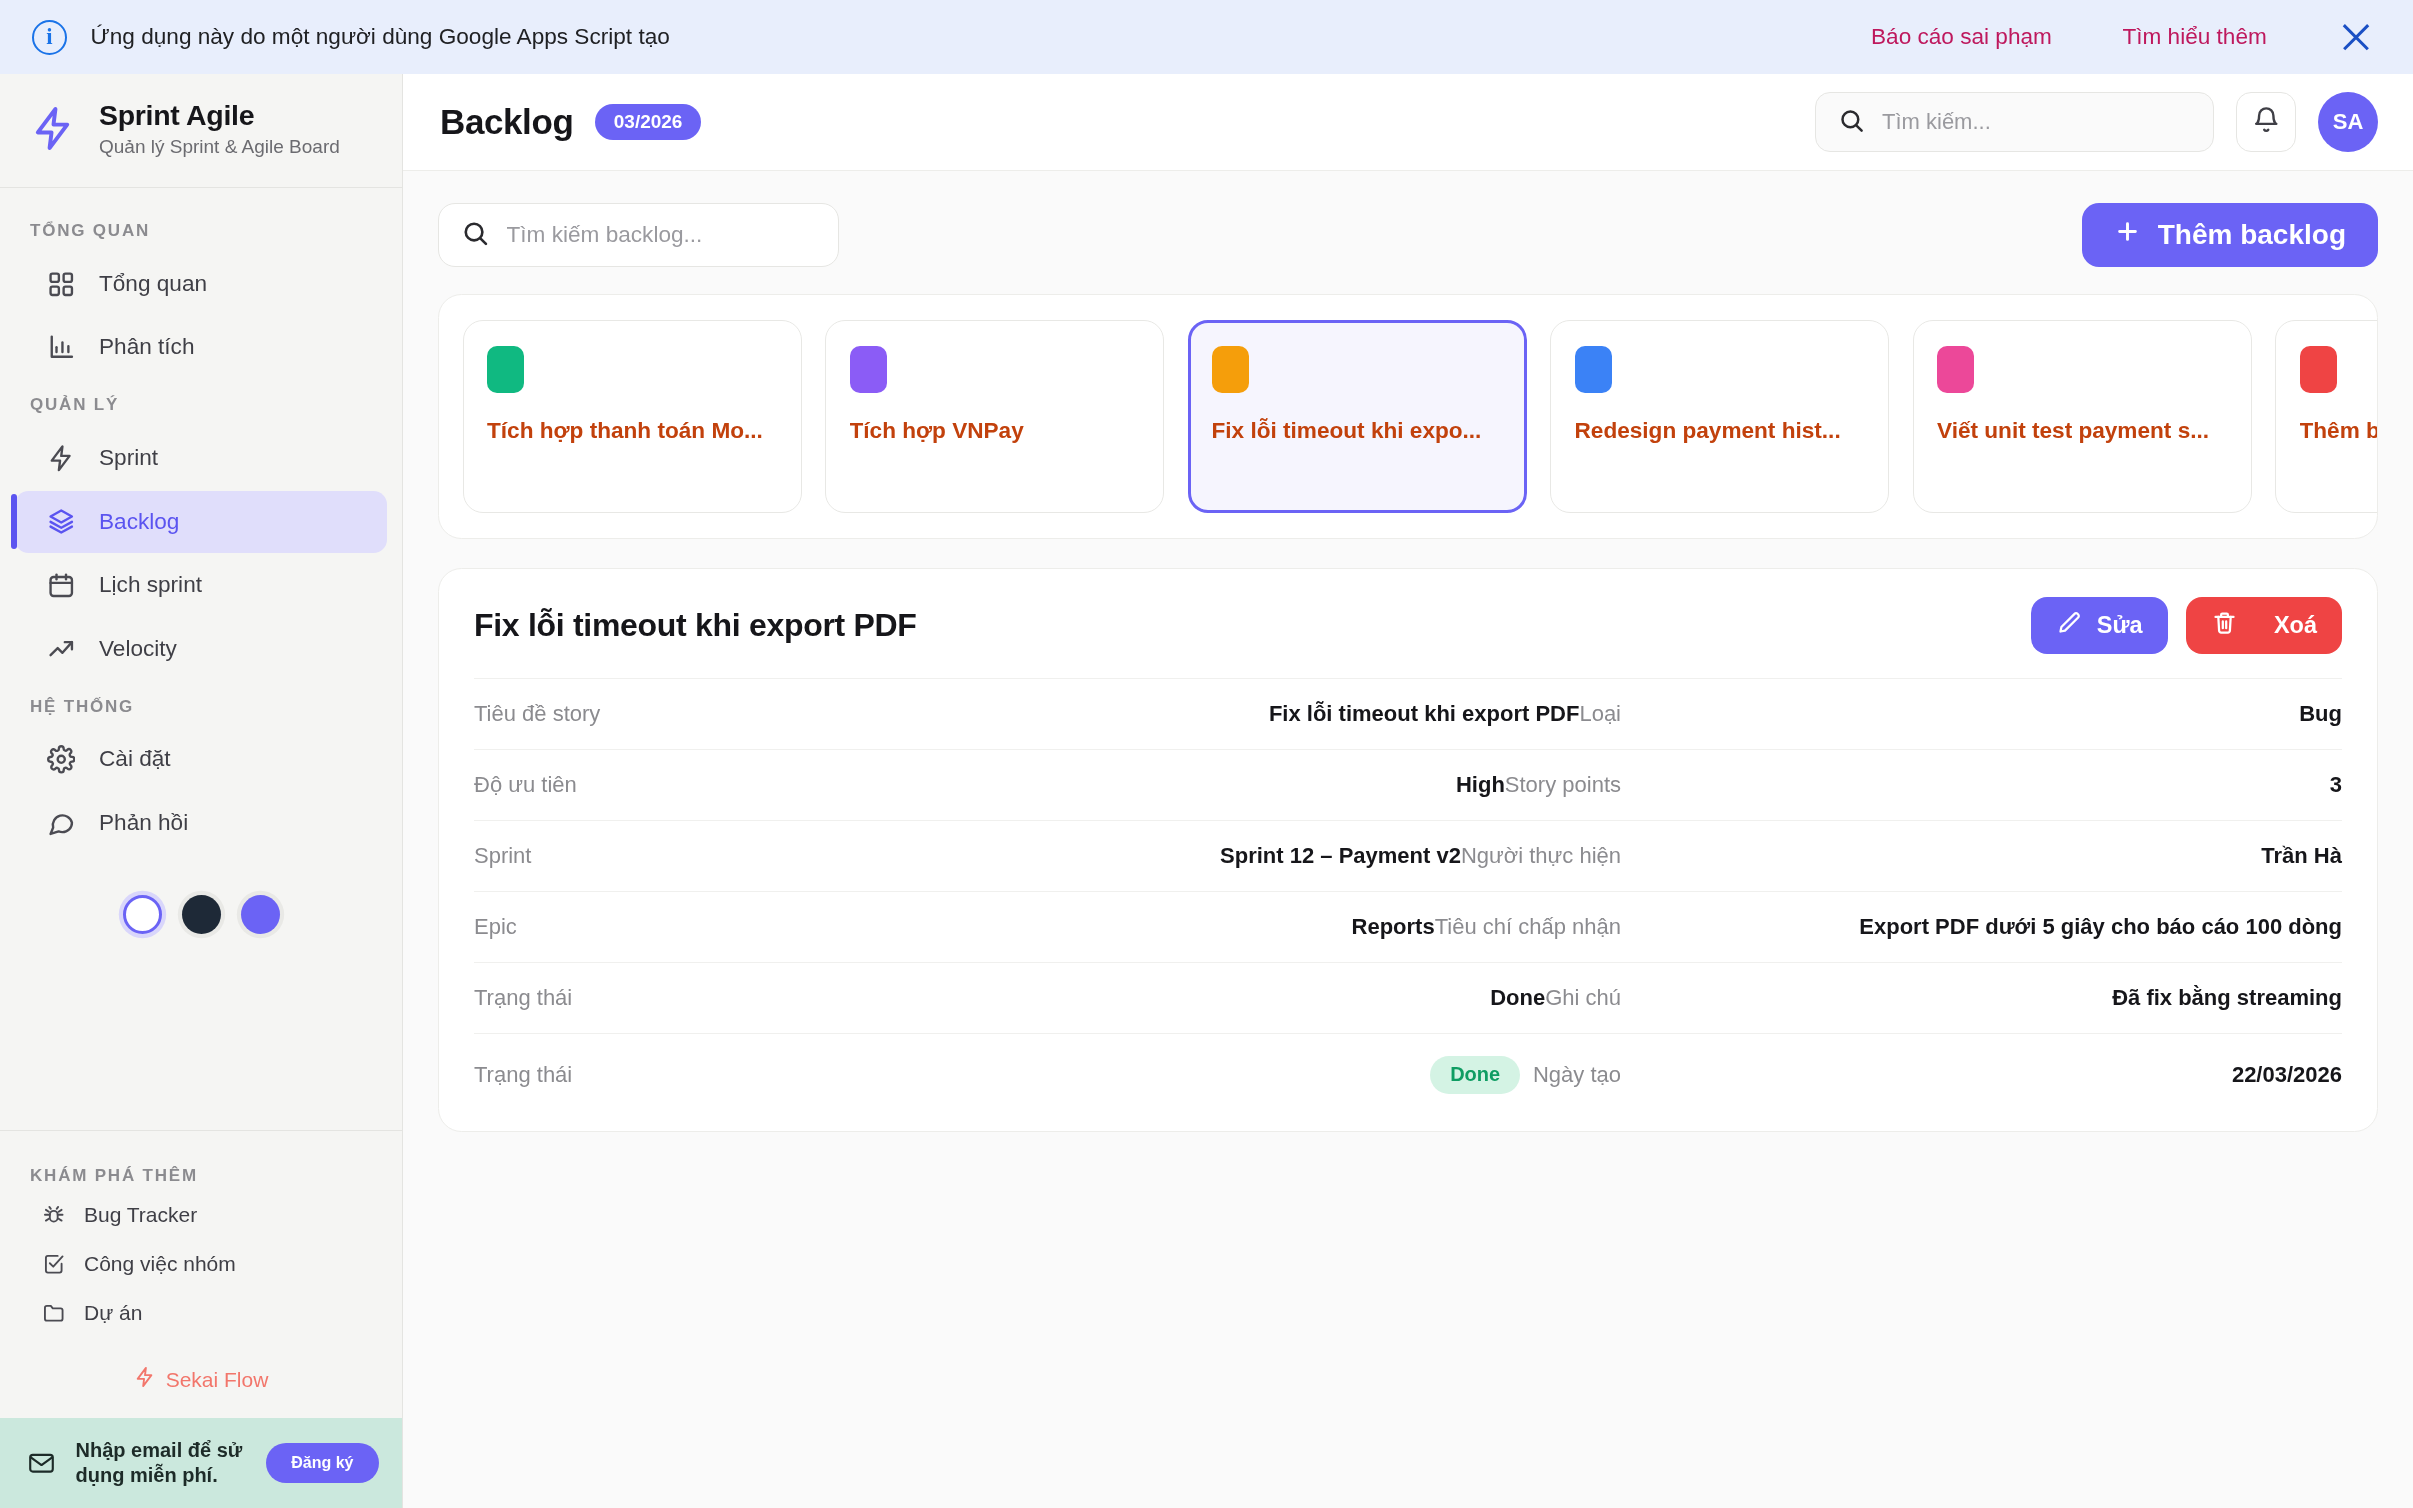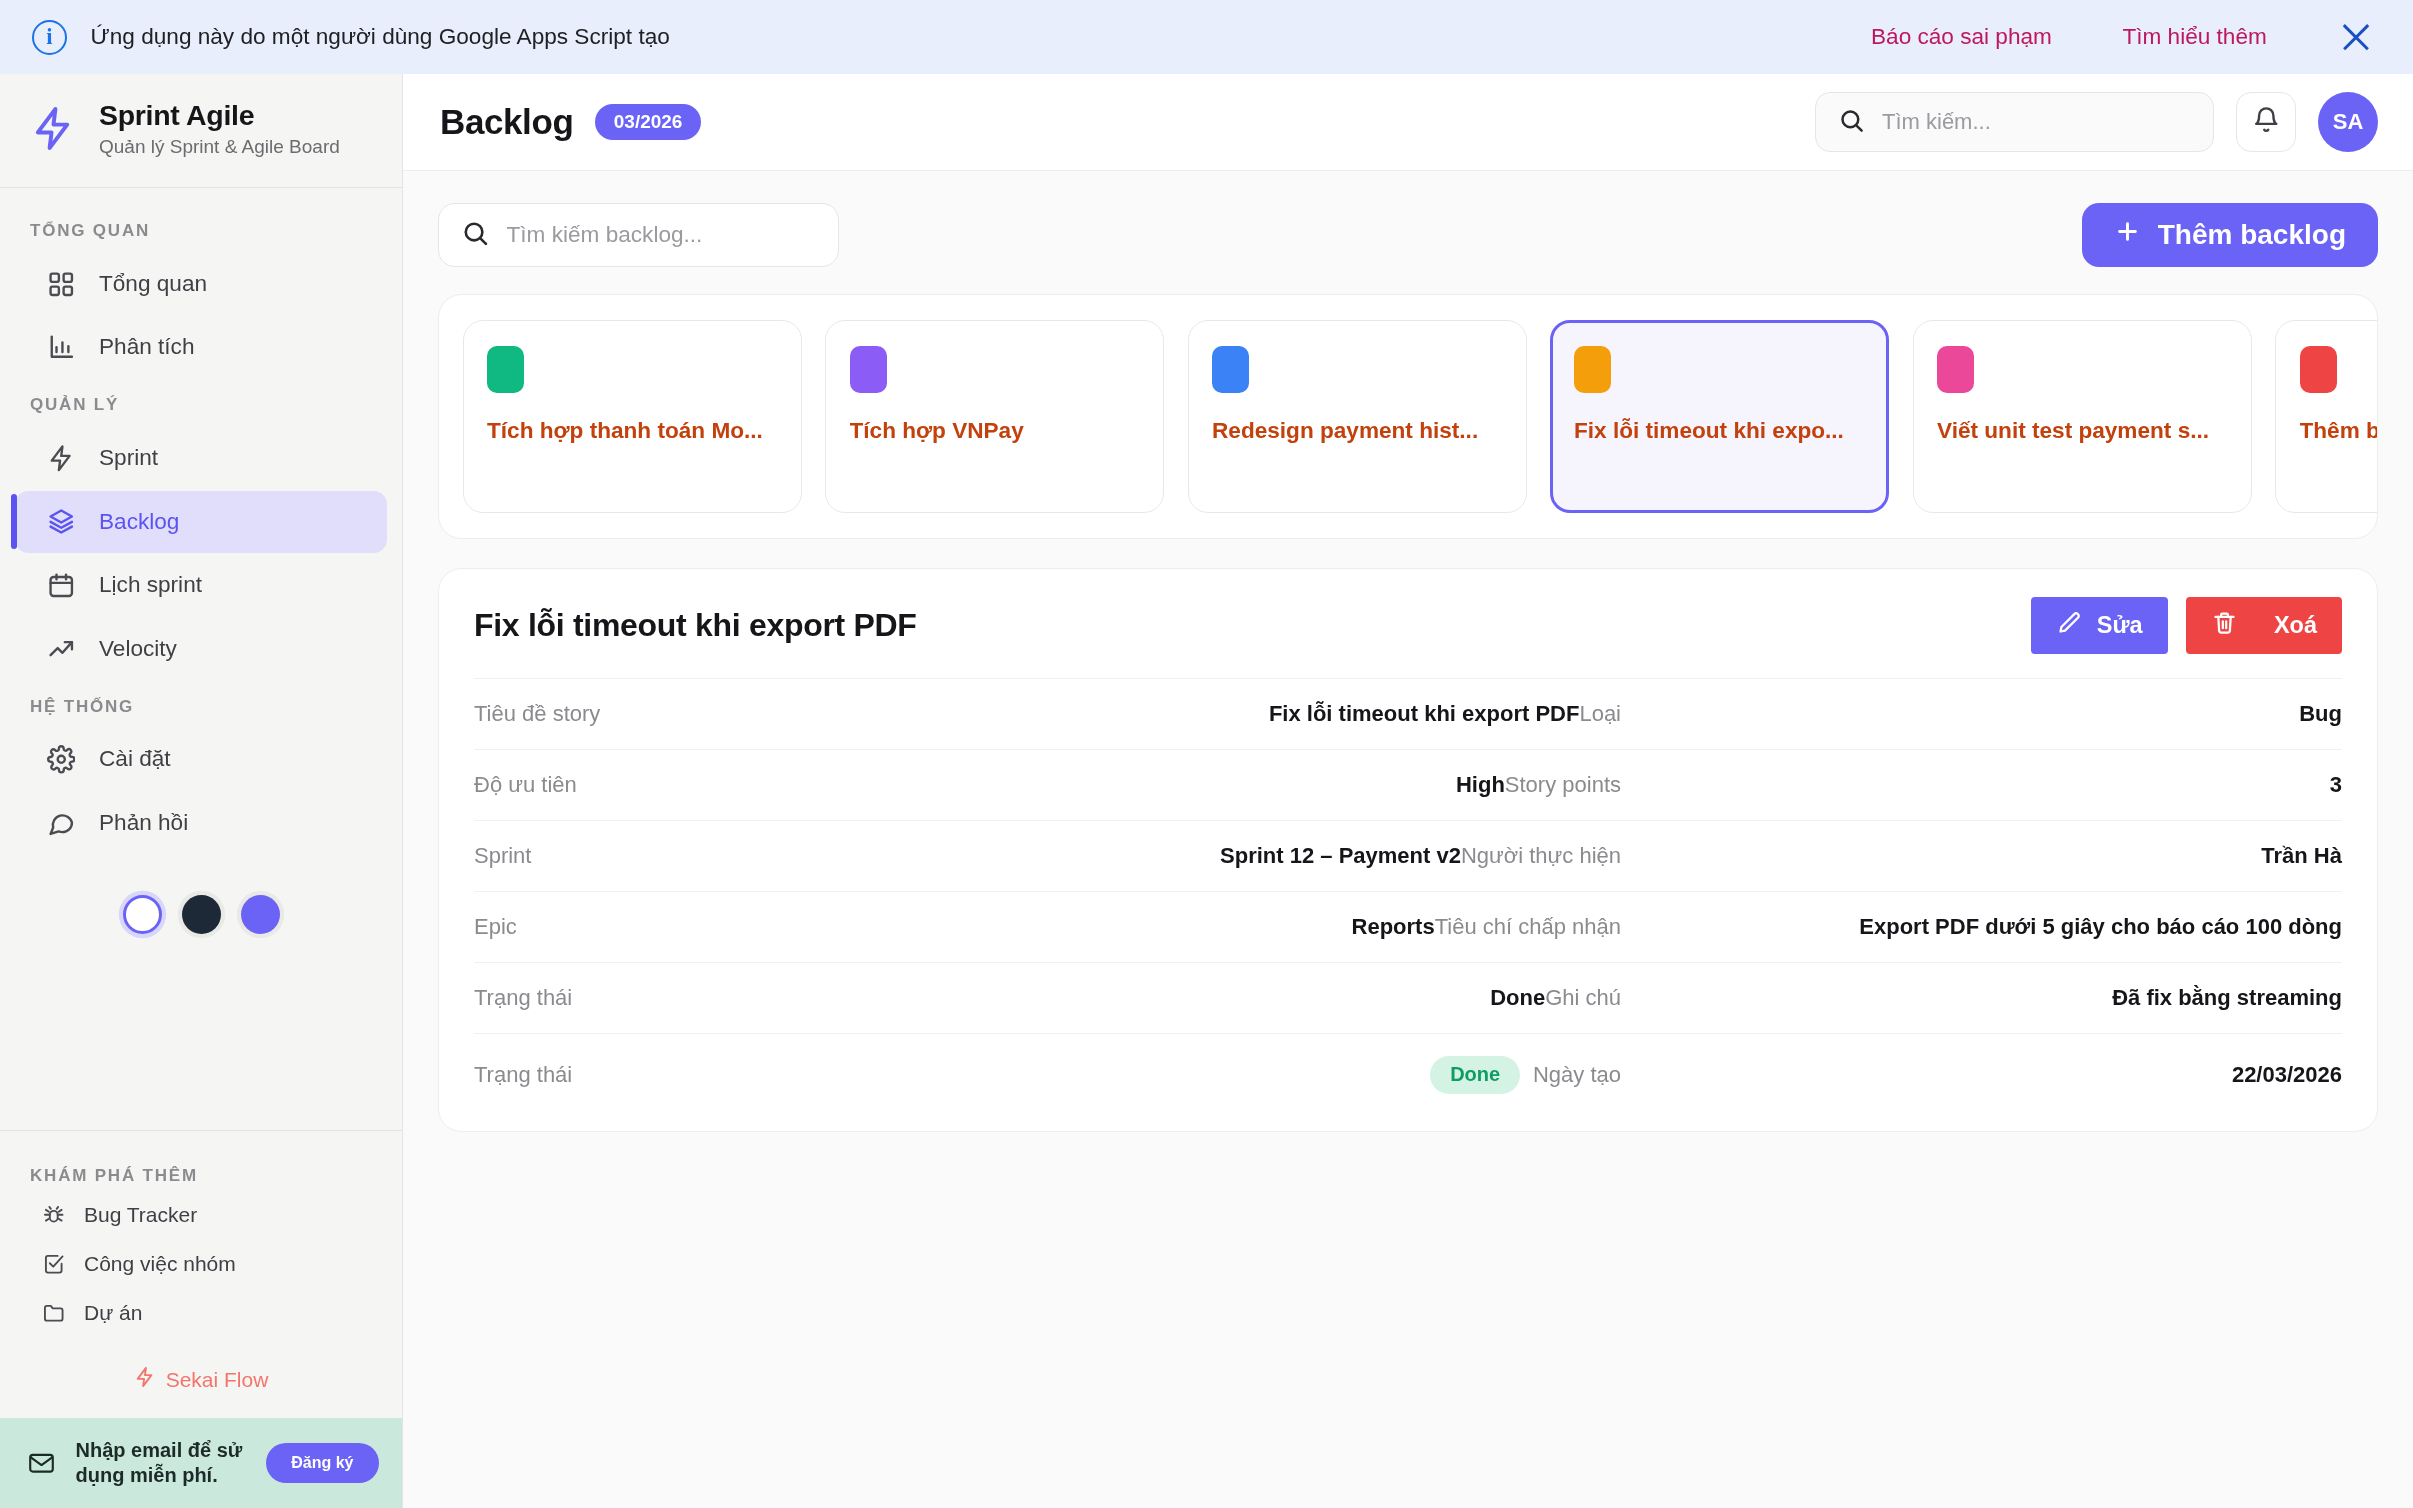--- a/index.html
+++ b/index.html
@@ -263,21 +263,21 @@
   .detail-panel {
     background: #fff;
     border: 0.8px solid #ededea;
     border-radius: 23.5px;
     padding: 28.5px 35px 15px 35px;
   }
   .detail-head { display: flex; align-items: center; margin-bottom: 23.5px; }
   .detail-title { font-size: 32px; font-weight: 700; color: #16161a; letter-spacing: -0.3px; }
   .detail-head-spacer { flex: 1; }
   .btn-edit, .btn-delete {
-    border: none; border-radius: 4px;
+    border: none; border-radius: 16px;
     height: 57px; padding: 0 25px;
     display: flex; align-items: center; gap: 13.4px;
     font-size: 23.5px; font-weight: 700; color: #fff;
     font-family: "Liberation Sans", sans-serif;
     cursor: pointer;
   }
   .btn-edit { background: #6b63f5; margin-right: 18.4px; }
   .btn-delete { background: #ef4444; gap: 36px; }
 
   .detail-row {
@@ -528,27 +528,27 @@
       <div class="carousel-panel">
         <div class="carousel">
           <div class="story-card">
             <div class="swatch" style="background:#10b981"></div>
             <div class="story-card-title">Tích hợp thanh toán Mo...</div>
           </div>
           <div class="story-card">
             <div class="swatch" style="background:#8b5cf6"></div>
             <div class="story-card-title">Tích hợp VNPay</div>
           </div>
+          <div class="story-card selected">
+            <div class="swatch" style="background:#f59e0b"></div>
+            <div class="story-card-title">Fix lỗi timeout khi expo...</div>
+          </div>
           <div class="story-card">
             <div class="swatch" style="background:#3b82f6"></div>
             <div class="story-card-title">Redesign payment hist...</div>
-          </div>
-          <div class="story-card selected">
-            <div class="swatch" style="background:#f59e0b"></div>
-            <div class="story-card-title">Fix lỗi timeout khi expo...</div>
           </div>
           <div class="story-card">
             <div class="swatch" style="background:#ec4899"></div>
             <div class="story-card-title">Viết unit test payment s...</div>
           </div>
           <div class="story-card">
             <div class="swatch" style="background:#ef4444"></div>
             <div class="story-card-title">Thêm biểu</div>
           </div>
         </div>

